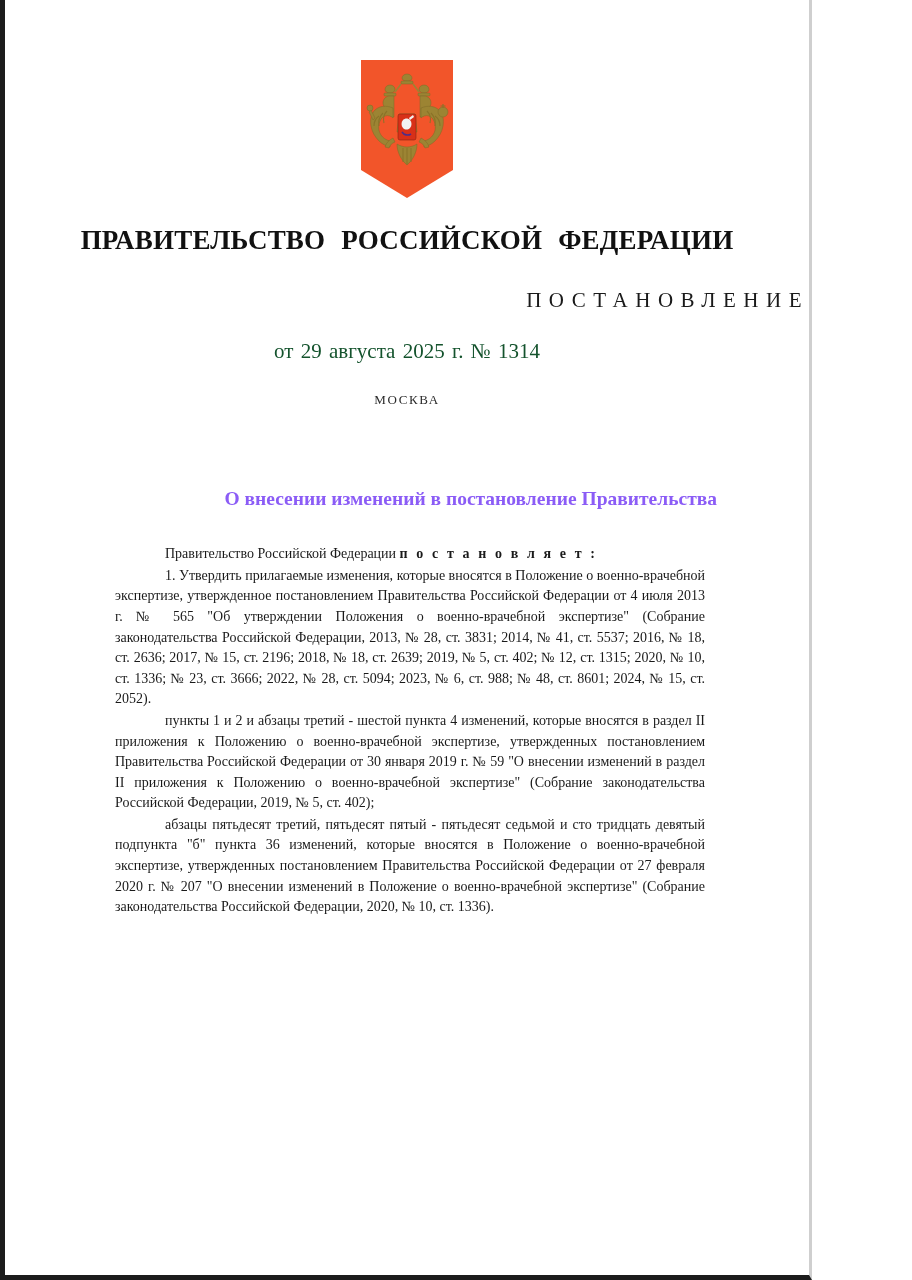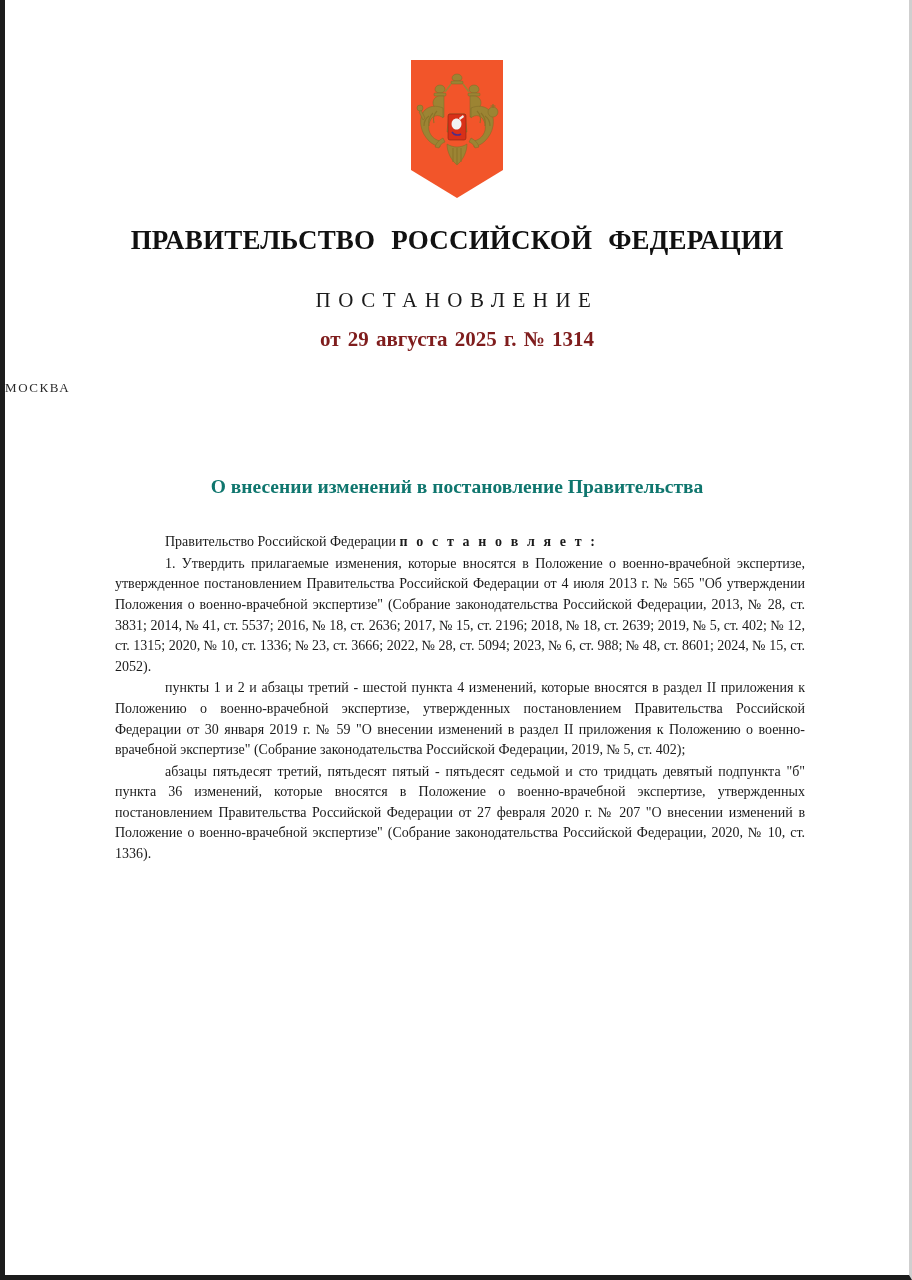--- a/index.html
+++ b/index.html
@@ -12,21 +12,21 @@
     width: 912px;
     height: 1280px;
     overflow: hidden;
     font-family: "Liberation Serif", "DejaVu Serif", serif;
     color: #1a1a1a;
   }
 
   .page-frame {
     position: relative;
     box-sizing: border-box;
-    width: 912px;
+    width: 812px;
     height: 1280px;
     background: #ffffff;
     border-left: 5px solid #1c1c1c;
     border-right: 3px solid #cfcfcf;
     border-bottom: 5px solid #1c1c1c;
     border-top: 0;
   }
 
   .page-inner {
     box-sizing: border-box;
@@ -53,50 +53,49 @@
   .org-title {
     text-align: center;
     font-weight: bold;
     font-size: 27px;
     letter-spacing: 0.2px;
     word-spacing: 9px;
     margin-top: 25px;
     color: #111111;
   }
   .doc-type {
-    text-align: center;
+    text-align: right;
     font-size: 21px;
     letter-spacing: 7.5px;
     margin-top: 32px;
     color: #1a1a1a;
   }
   .doc-date {
     text-align: center;
     font-size: 21px;
-    margin-top: 14px;
+    margin-top: 26px;
     word-spacing: 2px;
-    color: #7f1d1d;
-    font-weight: bold;
+    color: #14532d;
   }
   .doc-city {
-    text-align: left;
+    text-align: center;
     font-size: 13px;
     letter-spacing: 1.6px;
     margin-top: 28px;
     color: #2a2a2a;
   }
 
   .doc-subject {
-    text-align: center;
+    text-align: right;
     font-weight: bold;
     font-size: 19.5px;
     line-height: 1.35;
     margin: 78px auto 0 auto;
     width: 620px;
-    color: #0f766e;
+    color: #8b5cf6;
   }
 
   
   .body-block {
     margin: 32px 0 0 0;
     padding: 0 104px 0 110px;
   }
   .para {
     text-align: justify;
     text-align-last: left;

